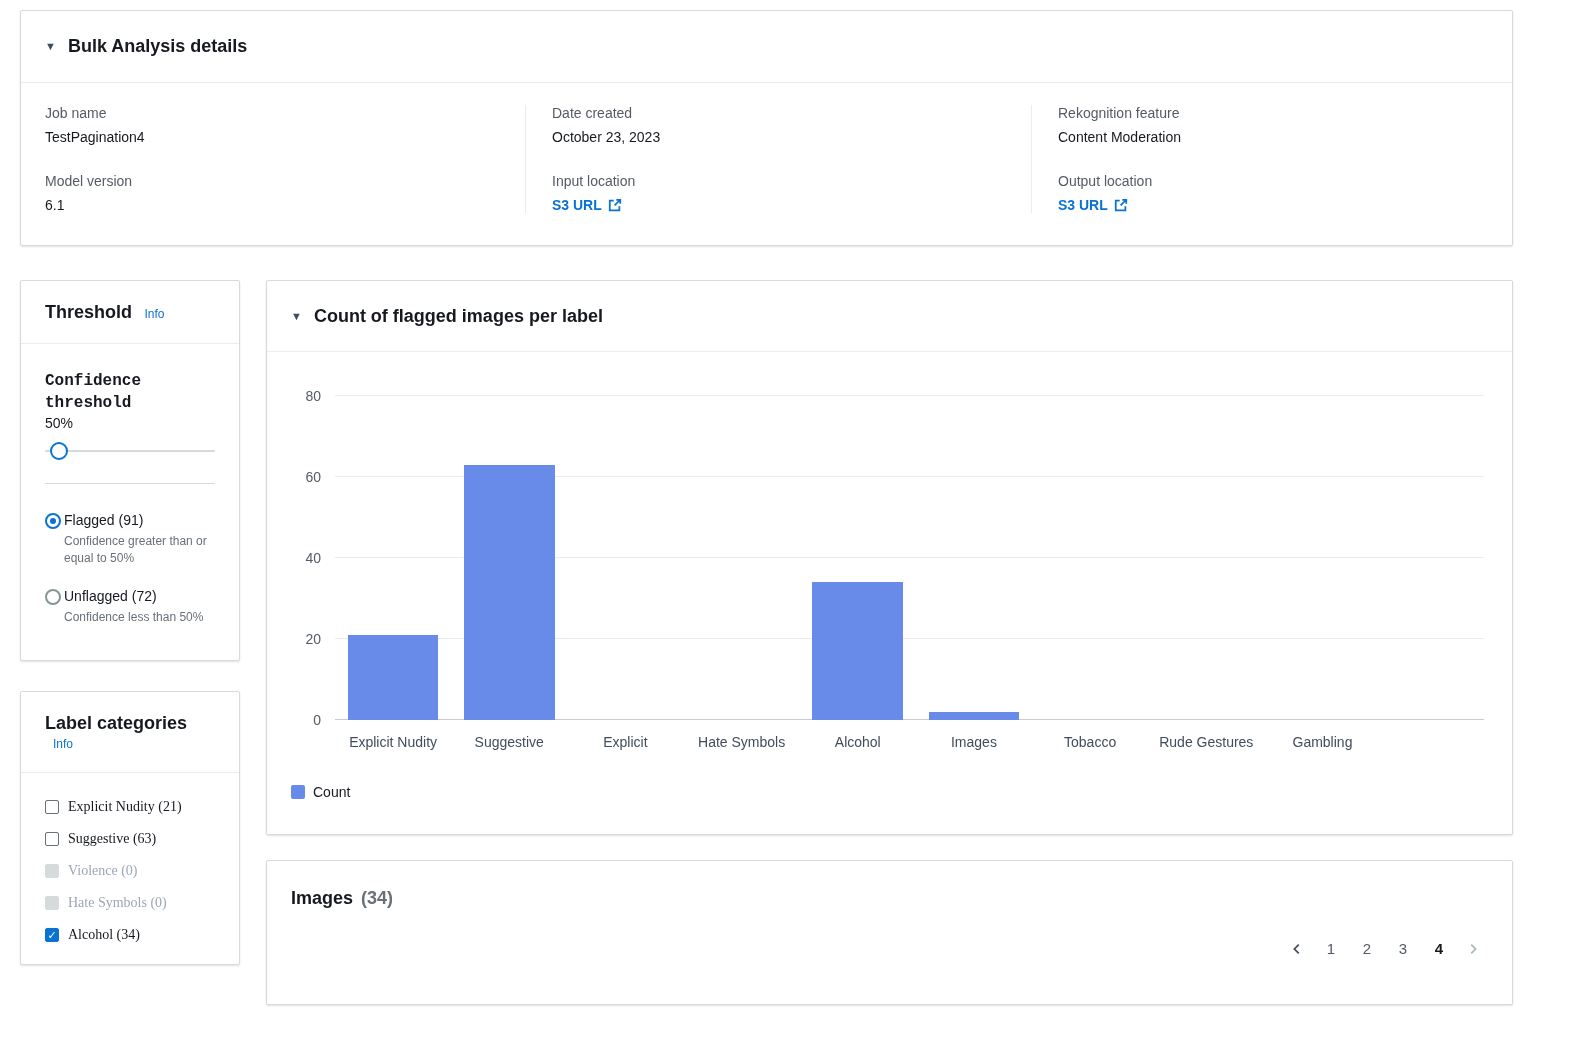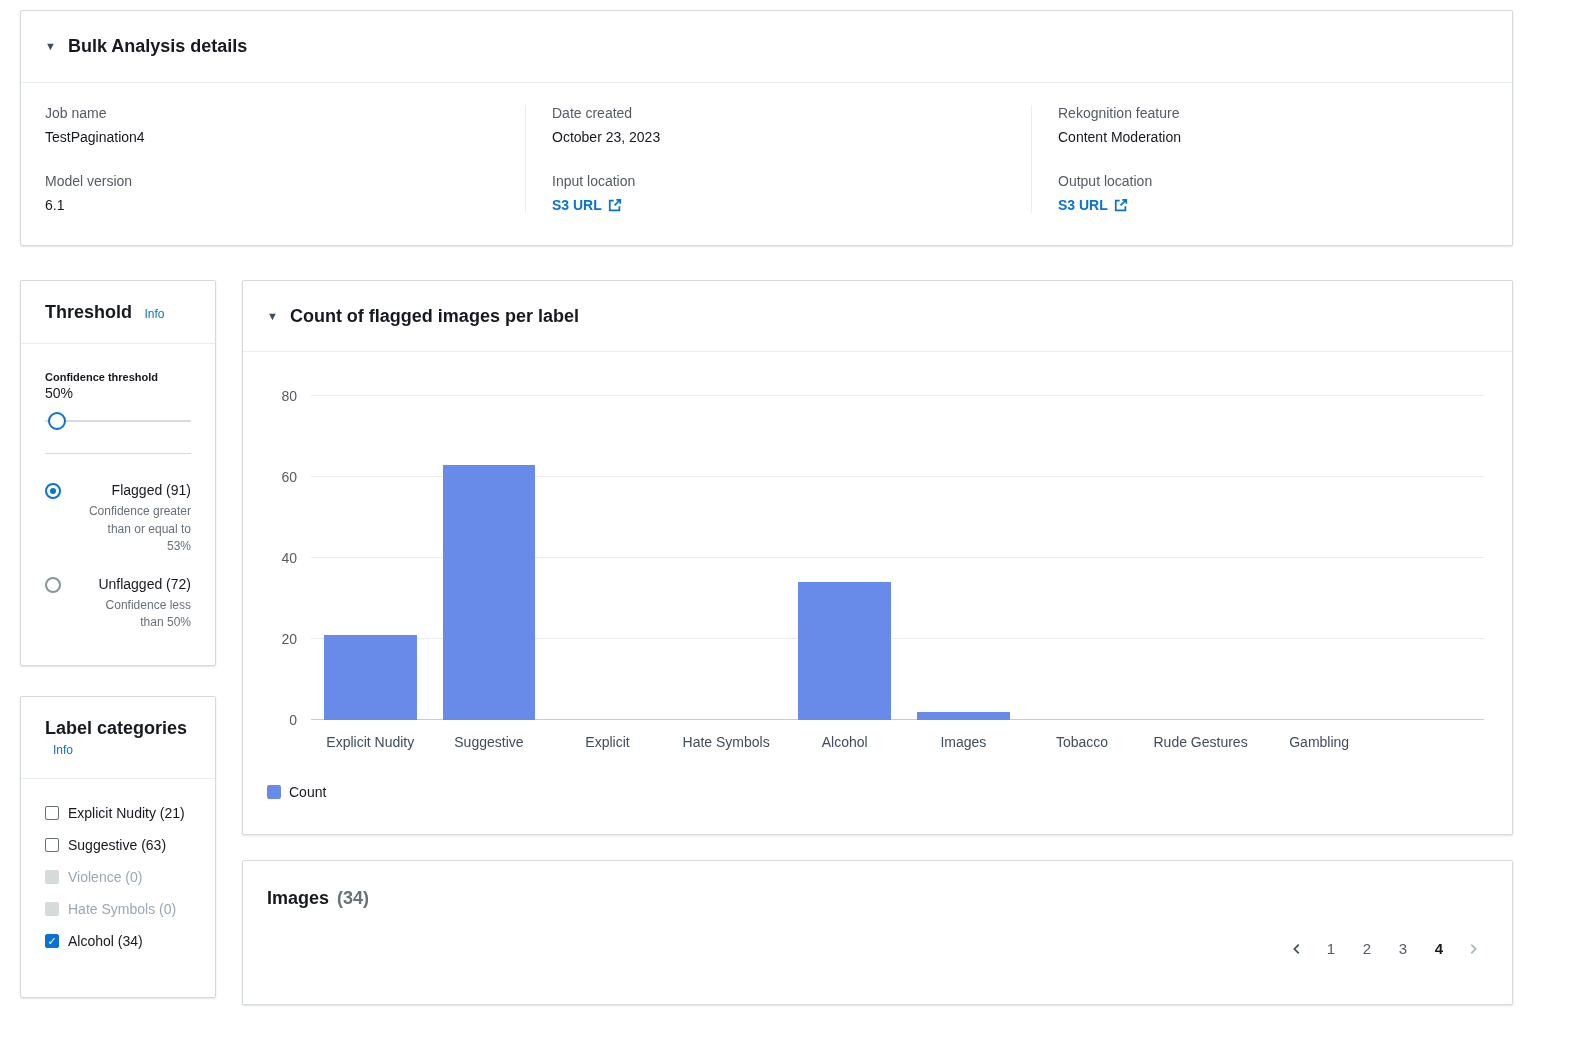--- a/index.html
+++ b/index.html
@@ -19,47 +19,47 @@
   .details-col { padding-right:24px; }
   .details-col + .details-col { border-left:1px solid #eaeded; padding-left:26px; }
   .field + .field { margin-top:28px; }
   .field-label { color:#545b64; font-size:14px; margin-bottom:8px; }
   .field-value { font-size:14px; color:#16191f; }
   .link { color:#0972d3; font-weight:700; text-decoration:none; display:inline-flex; align-items:center; gap:6px; cursor:pointer; }
   .ext-icon { width:14px; height:14px; }
 
   
   .content-row { display:flex; gap:26px; margin-top:34px; align-items:flex-start; }
-  .sidebar { width:196px; flex:none; display:flex; flex-direction:column; gap:30px; }
+  .sidebar { width:220px; flex:none; display:flex; flex-direction:column; gap:30px; }
   .main { flex:1; display:flex; flex-direction:column; gap:25px; min-width:0; }
 
   .side-header { padding:20px 24px; border-bottom:1px solid #eaeded; }
   .side-header .hgroup { max-width:155px; }
   .side-body { padding:26px 24px 34px; }
 
   
-  .sub-title { font-size:11px; font-weight:700; line-height:1.4; }
+  .sub-title { font-size:16px; font-weight:700; line-height:1.4;font-family:Liberation Mono, monospace; }
   .threshold-value { font-size:14px; }
   .slider-wrap { position:relative; height:20px; margin-top:10px; }
   .slider-track { position:absolute; top:9px; left:0; right:0; height:2px; background:#d5dbdb; border-radius:1px; }
   .slider-handle { position:absolute; top:1px; width:18px; height:18px; border-radius:50%;
                    background:#fff; border:2px solid #0972d3; transform:translateX(-50%); cursor:pointer; }
   .slider-divider { border-top:1px solid #d5dbdb; margin-top:22px; }
 
   .radio-group { margin-top:28px; display:flex; flex-direction:column; gap:20px; }
-  .radio-row { display:flex; gap:20px; cursor:pointer;text-align:right; }
+  .radio-row { display:flex; gap:3px; cursor:pointer; }
   .radio-circle { width:16px; height:16px; border-radius:50%; border:2px solid #879596; background:#fff; flex:none; margin-top:1px; }
   .radio-row.selected .radio-circle { border-color:#0972d3; }
   .radio-dot { display:none; width:6px; height:6px; margin:3px; border-radius:50%; background:#0972d3; }
   .radio-row.selected .radio-dot { display:block; }
   .radio-label { font-size:14px; color:#16191f; }
   .radio-desc { font-size:12px; color:#687078; margin-top:5px; line-height:1.45; }
 
   
-  .check-list { display:flex; flex-direction:column; gap:16px; padding-bottom:48px; }
+  .check-list { display:flex; flex-direction:column; gap:16px; padding-bottom:21px;font-family:Liberation Serif, serif; }
   .check-row { display:flex; align-items:center; gap:9px; cursor:pointer; }
   .checkbox { width:14px; height:14px; border:1px solid #687078; border-radius:2px; background:#fff; flex:none;
               color:#fff; font-size:11px; line-height:13px; text-align:center; }
   .check-row.checked .checkbox { background:#0972d3; border-color:#0972d3; }
   .check-row.disabled .checkbox { background:#d5dbdb; border-color:#d5dbdb; cursor:default; }
   .check-row.disabled { cursor:default; }
   .check-label { font-size:14px; color:#16191f; }
   .check-row.disabled .check-label { color:#9ba7b6; }
   .check-mark { visibility:hidden; }
   .check-row.checked .check-mark { visibility:visible; }
@@ -172,21 +172,21 @@
           </div>
           <div class="slider-divider"></div>
 
           <div class="radio-group">
             <div class="radio-row selected">
               <span class="radio-circle">
                   <span class="radio-dot"></span>
                 </span>
               <div>
                 <div class="radio-label">Flagged (91)</div>
-                <div class="radio-desc">Confidence greater than or equal to 53%</div>
+                <div class="radio-desc">Confidence greater than or equal to 50%</div>
               </div>
             </div>
             <div class="radio-row">
               <span class="radio-circle"></span>
               <div>
                 <div class="radio-label">Unflagged (72)</div>
                 <div class="radio-desc">Confidence less than 50%</div>
               </div>
             </div>
           </div>

